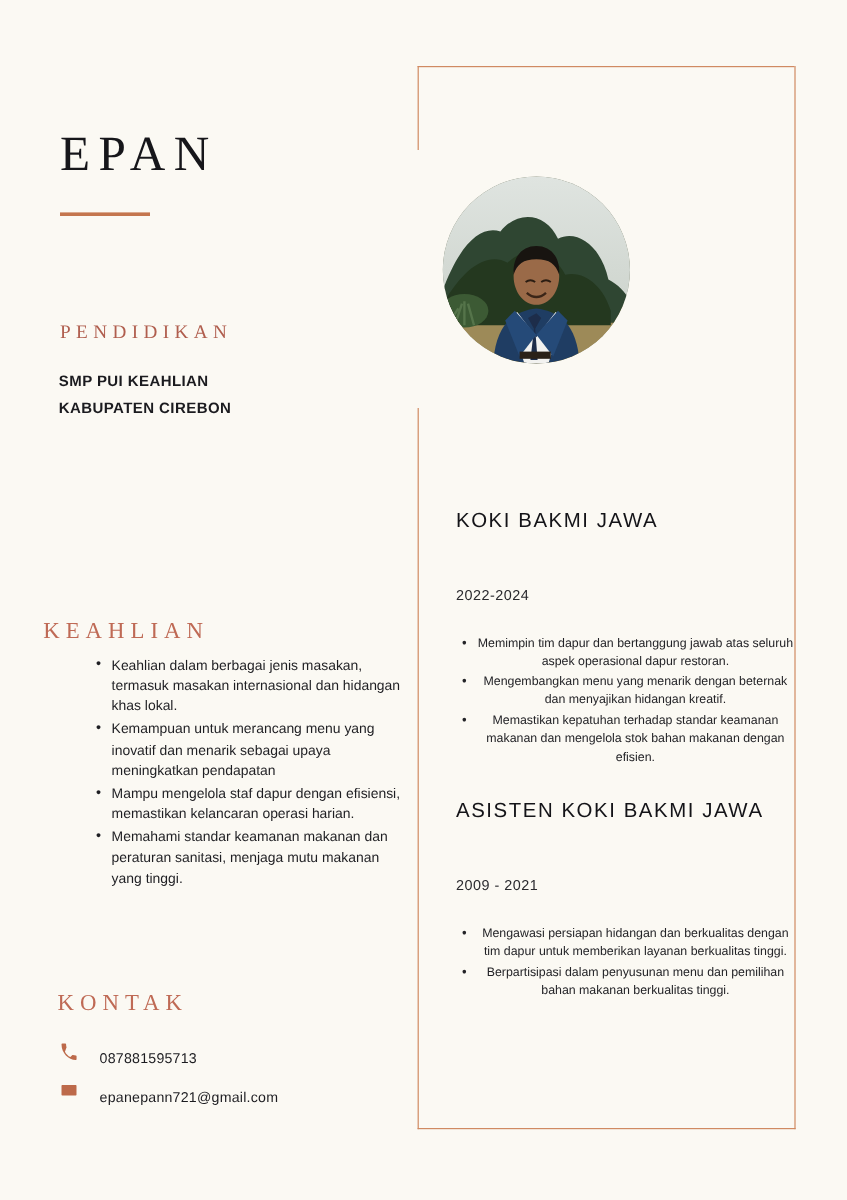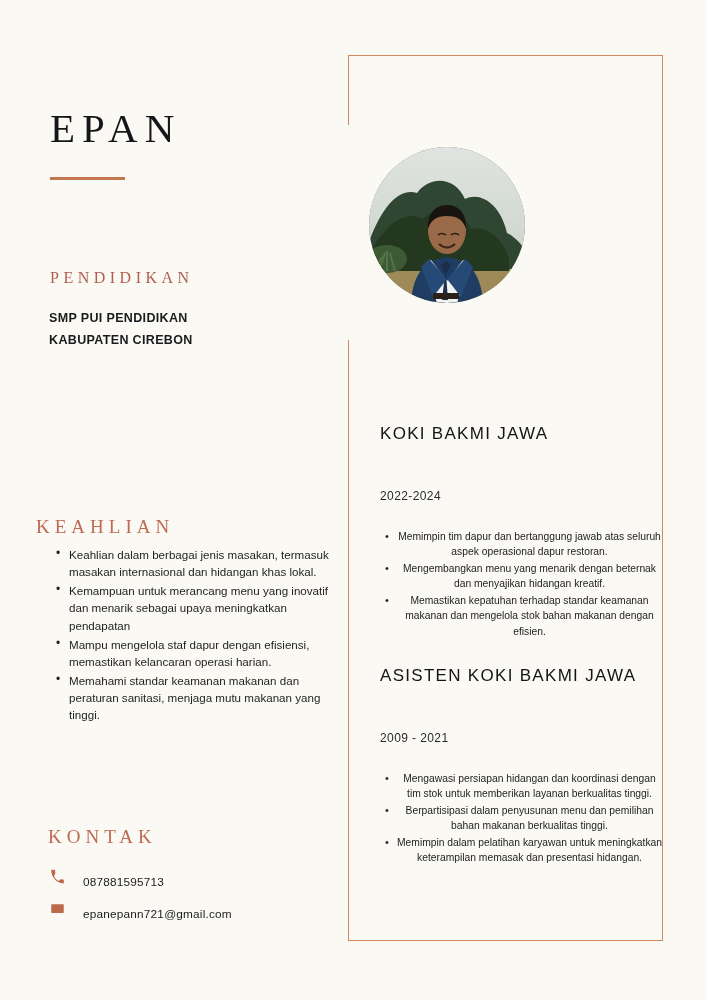--- a/index.html
+++ b/index.html
@@ -131,20 +131,21 @@
     margin: 0;
     padding: 0 0 0 16px;
     list-style: none;
     color: #1e1e22;
     font-size: 11.6px;
     line-height: 1.48;
   }
   .skill-list li {
     position: relative;
     margin-bottom: 2px;
+    margin-left: 24px;
   }
   .skill-list li::before {
     content: "\2022";
     position: absolute;
     left: -13px;
     top: -1px;
     font-size: 12px;
     color: #1e1e22;
   }
 
@@ -248,21 +249,21 @@
   <div class="frame-left-top"></div>
   <div class="frame-left-bottom"></div>
 
   <div class="left-col">
 
     <div class="name-title">EPAN</div>
     <div class="name-rule"></div>
 
     <div class="sec-head edu-head">PENDIDIKAN</div>
     <div class="edu-body">
-      <div>SMP PUI PENDIDIKAN</div>
+      <div>SMP PUI KEAHLIAN</div>
       <div>KABUPATEN CIREBON</div>
     </div>
 
     <div class="sec-head big skill-head">KEAHLIAN</div>
     <ul class="skill-list">
       <li>Keahlian dalam berbagai jenis masakan, termasuk masakan internasional dan hidangan khas lokal.</li>
       <li>Kemampuan untuk merancang menu yang inovatif dan menarik sebagai upaya meningkatkan pendapatan</li>
       <li>Mampu mengelola staf dapur dengan efisiensi, memastikan kelancaran operasi harian.</li>
       <li>Memahami standar keamanan makanan dan peraturan sanitasi, menjaga mutu makanan yang tinggi.</li>
     </ul>
@@ -337,20 +338,19 @@
         <li>Memimpin tim dapur dan bertanggung jawab atas seluruh aspek operasional dapur restoran.</li>
         <li>Mengembangkan menu yang menarik dengan beternak dan menyajikan hidangan kreatif.</li>
         <li>Memastikan kepatuhan terhadap standar keamanan makanan dan mengelola stok bahan makanan dengan efisien.</li>
       </ul>
     </div>
 
     <div class="job job-2">
       <p class="job-title">ASISTEN KOKI BAKMI JAWA</p>
       <p class="job-date">2009 - 2021</p>
       <ul class="job-list">
-        <li>Mengawasi persiapan hidangan dan koordinasi dengan tim stok untuk memberikan layanan berkualitas tinggi.</li>
+        <li>Mengawasi persiapan hidangan dan berkualitas dengan tim dapur untuk memberikan layanan berkualitas tinggi.</li>
         <li>Berpartisipasi dalam penyusunan menu dan pemilihan bahan makanan berkualitas tinggi.</li>
-        <li>Memimpin dalam pelatihan karyawan untuk meningkatkan keterampilan memasak dan presentasi hidangan.</li>
       </ul>
     </div>
 
   </div>
 </div>
 
 </body></html>

